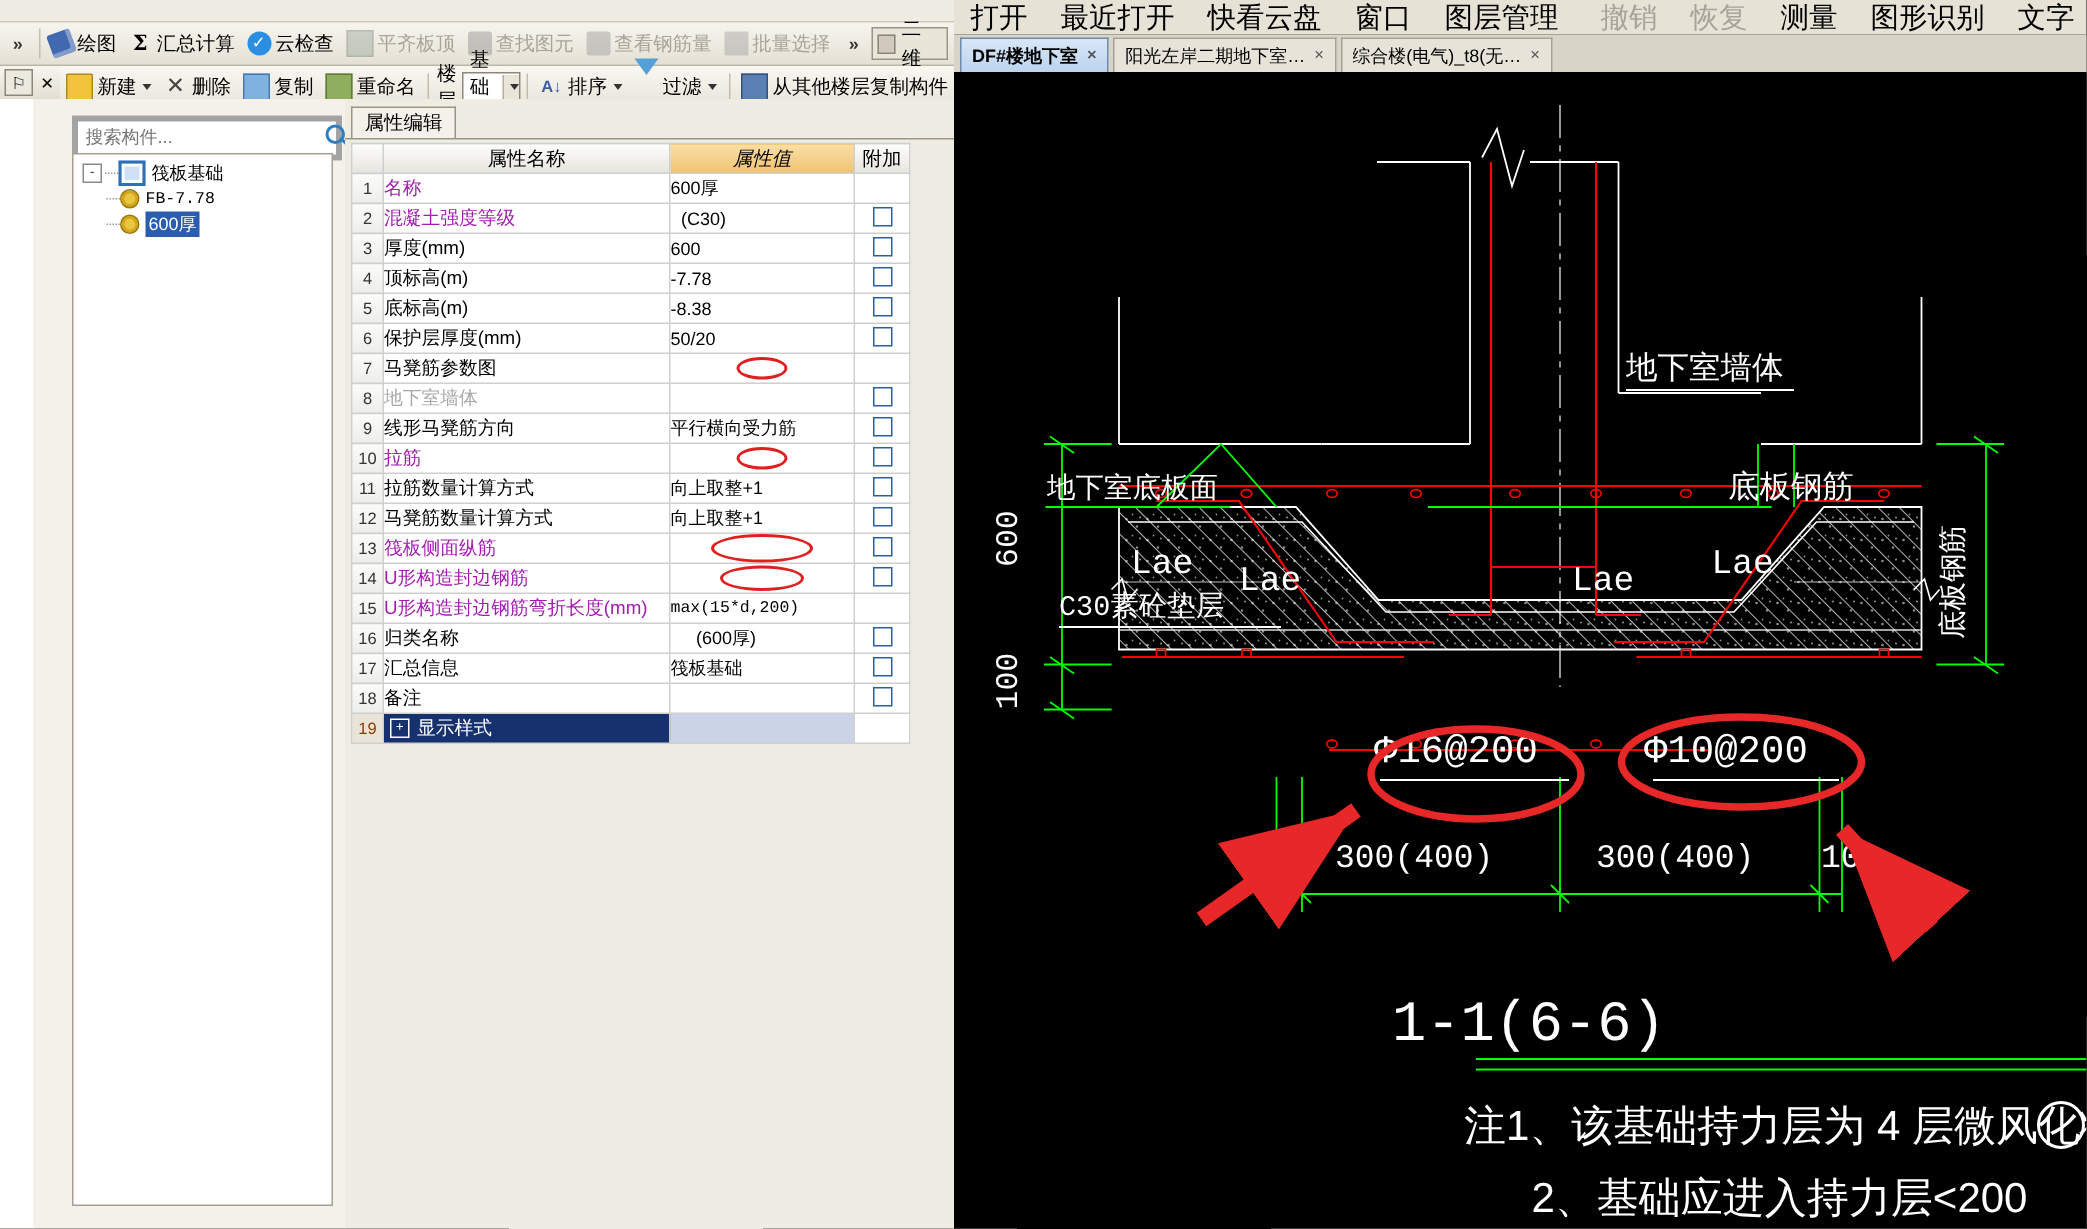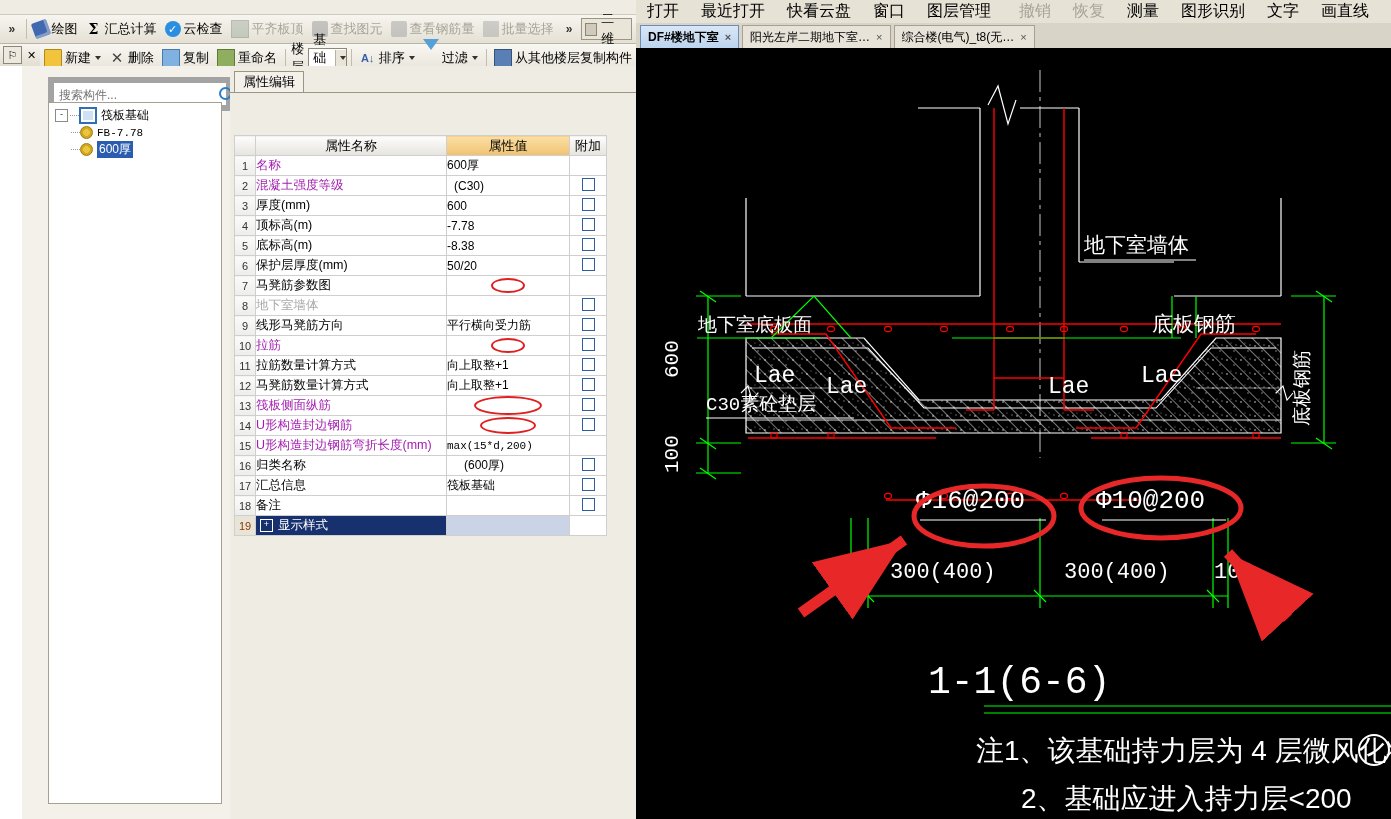--- a/index.html
+++ b/index.html
@@ -74,21 +74,21 @@
 
   
   .residue{position:absolute;left:0;top:66px;width:22px;height:753px;background:#fff;
            border-right:1px solid #b9b4a5;overflow:hidden;}
   .res-strip{position:absolute;left:0;top:0;width:22px;height:753px;}
 
   
   .treepanel{position:absolute;left:22px;top:66px;width:208px;height:753px;background:#f3f1ea;
              border-right:1px solid #9b9583;}
   .searchrow{position:absolute;left:26px;top:11px;width:172px;height:22px;
-             background:#fff;border:6px solid #a3a3a3;display:flex;align-items:flex-end;}
+             background:#fff;border:4px solid #a3a3a3;display:flex;align-items:flex-start;}
   .searchrow input{border:0;outline:0;flex:1;height:18px;padding-left:5px;font-size:12px;
                    color:#8b8b8b;background:transparent;font-family:inherit;}
   .mag{width:20px;height:20px;position:relative;margin-right:2px;}
   .mag .circ{position:absolute;left:3px;top:2px;width:9px;height:9px;border:2px solid #2b7fc4;border-radius:50%;}
   .mag .hdl{position:absolute;left:12px;top:12px;width:6px;height:2px;background:#2b7fc4;transform:rotate(45deg);}
   .treebox{position:absolute;left:26px;top:36px;width:172px;height:700px;background:#fff;border:1px solid #a5a091;}
   .tnode{display:flex;align-items:center;height:17px;font-size:12px;white-space:nowrap;}
   .texp{width:11px;height:11px;border:1px solid #8a8a8a;background:#fff;font-size:9px;line-height:9px;
         text-align:center;color:#333;margin-right:2px;flex:0 0 11px;}
   .tdots{width:9px;height:1px;border-top:1px dotted #9a9a9a;flex:0 0 9px;}
@@ -102,27 +102,27 @@
 
   
   .peditor{position:absolute;left:230px;top:66px;width:406px;height:753px;background:#efece4;}
   .ptabs{position:absolute;left:4px;top:6px;height:20px;display:flex;align-items:flex-end;}
   .ptab{height:20px;line-height:19px;padding:0 8px;font-size:13px;background:#f3f1ea;
         border:1px solid #9b9583;border-bottom:none;}
   .ptabline{position:absolute;left:0;top:26px;width:406px;height:1px;background:#9b9583;}
 
   
   table.props{position:absolute;left:4px;top:29px;border-collapse:collapse;
-              background:#fff;table-layout:fixed;font-size:12px;margin-top:40px;}
+              background:#fff;table-layout:fixed;font-size:12px;}
   table.props th,table.props td{border:1px solid #cfcfcf;padding:0;height:19px;vertical-align:middle;}
   th.h-idx{width:20px;background:linear-gradient(#fdfdfd,#e6e4dd);border:1px solid #b6b2a6;}
   th.h-name{width:190px;background:linear-gradient(#fdfdfd,#e6e4dd);border:1px solid #b6b2a6;
             font-weight:normal;font-size:13px;}
   th.h-val{width:122px;background:linear-gradient(#fbdfa5,#f0c271);border:1px solid #c9a35e;
-           font-weight:normal;font-size:13px;}
+           font-weight:normal;font-size:13px;font-style:italic;}
   th.h-att{width:36px;background:linear-gradient(#fdfdfd,#e6e4dd);border:1px solid #b6b2a6;
            font-weight:normal;font-size:13px;}
   td.c-idx{background:linear-gradient(#fbfbfa,#ededea);text-align:center;font-size:11px;color:#333;
            border-right:1px solid #c9c6bc;}
   td.c-name{padding-left:12px;font-size:12.5px;white-space:nowrap;}
   td.c-val{padding-left:3px;font-size:12px;white-space:nowrap;}
   td.c-att{text-align:center;}
   .nm-blue{color:#a21caf;}
   .nm-gray{color:#a8a8a8;}
   .chk{width:11px;height:11px;border:1.5px solid #2d5f9e;background:#fff;display:inline-block;}
@@ -130,21 +130,21 @@
   tr.selrow td.c-name{background:#17306e;color:#fff;}
   tr.selrow td.c-val{background:#cbd4e6;}
   .expander{display:inline-block;width:11px;height:11px;border:1px solid #fff;background:#17306e;
             color:#fff;font-size:9px;line-height:9px;text-align:center;margin-right:5px;vertical-align:middle;}
   .ellipse{display:inline-block;border:2px solid #e02020;border-radius:50%;}
 
   
   .right{position:absolute;left:636px;top:0;width:755px;height:819px;background:#000;}
   .cadtop{position:absolute;left:0;top:0;width:755px;height:23px;background:#e6e2d6;
           display:flex;align-items:center;overflow:hidden;}
-  .cadmenu{font-size:16px;padding:0 11px;white-space:nowrap;text-align:center;}
+  .cadmenu{font-size:19px;padding:0 11px;white-space:nowrap;text-align:center;}
   .cadmenu.dim{color:#a8a49a;}
   .cadsep{width:1px;height:17px;background:#b9b4a5;margin:0 3px;}
   .cadtabs{position:absolute;left:0;top:23px;width:755px;height:25px;
            background:#d8d4c7;border-bottom:1px solid #7f9bbf;display:flex;align-items:flex-end;padding-left:4px;}
   .cadtab{height:22px;display:flex;align-items:center;gap:6px;padding:0 7px;font-size:12px;
           background:#e7e3d8;border:1px solid #a6a193;border-bottom:none;margin-right:3px;max-width:175px;}
   .cadtab.active{background:linear-gradient(#d9e7f7,#bcd4ee);border-color:#6d8cb5;font-weight:bold;}
   .cadtab .tt{overflow:hidden;text-overflow:ellipsis;white-space:nowrap;}
   .cadtab .xx{color:#555;font-size:11px;}
   .cadcanvas{position:absolute;left:0;top:48px;width:829px;height:771px;background:#000;overflow:hidden;}

